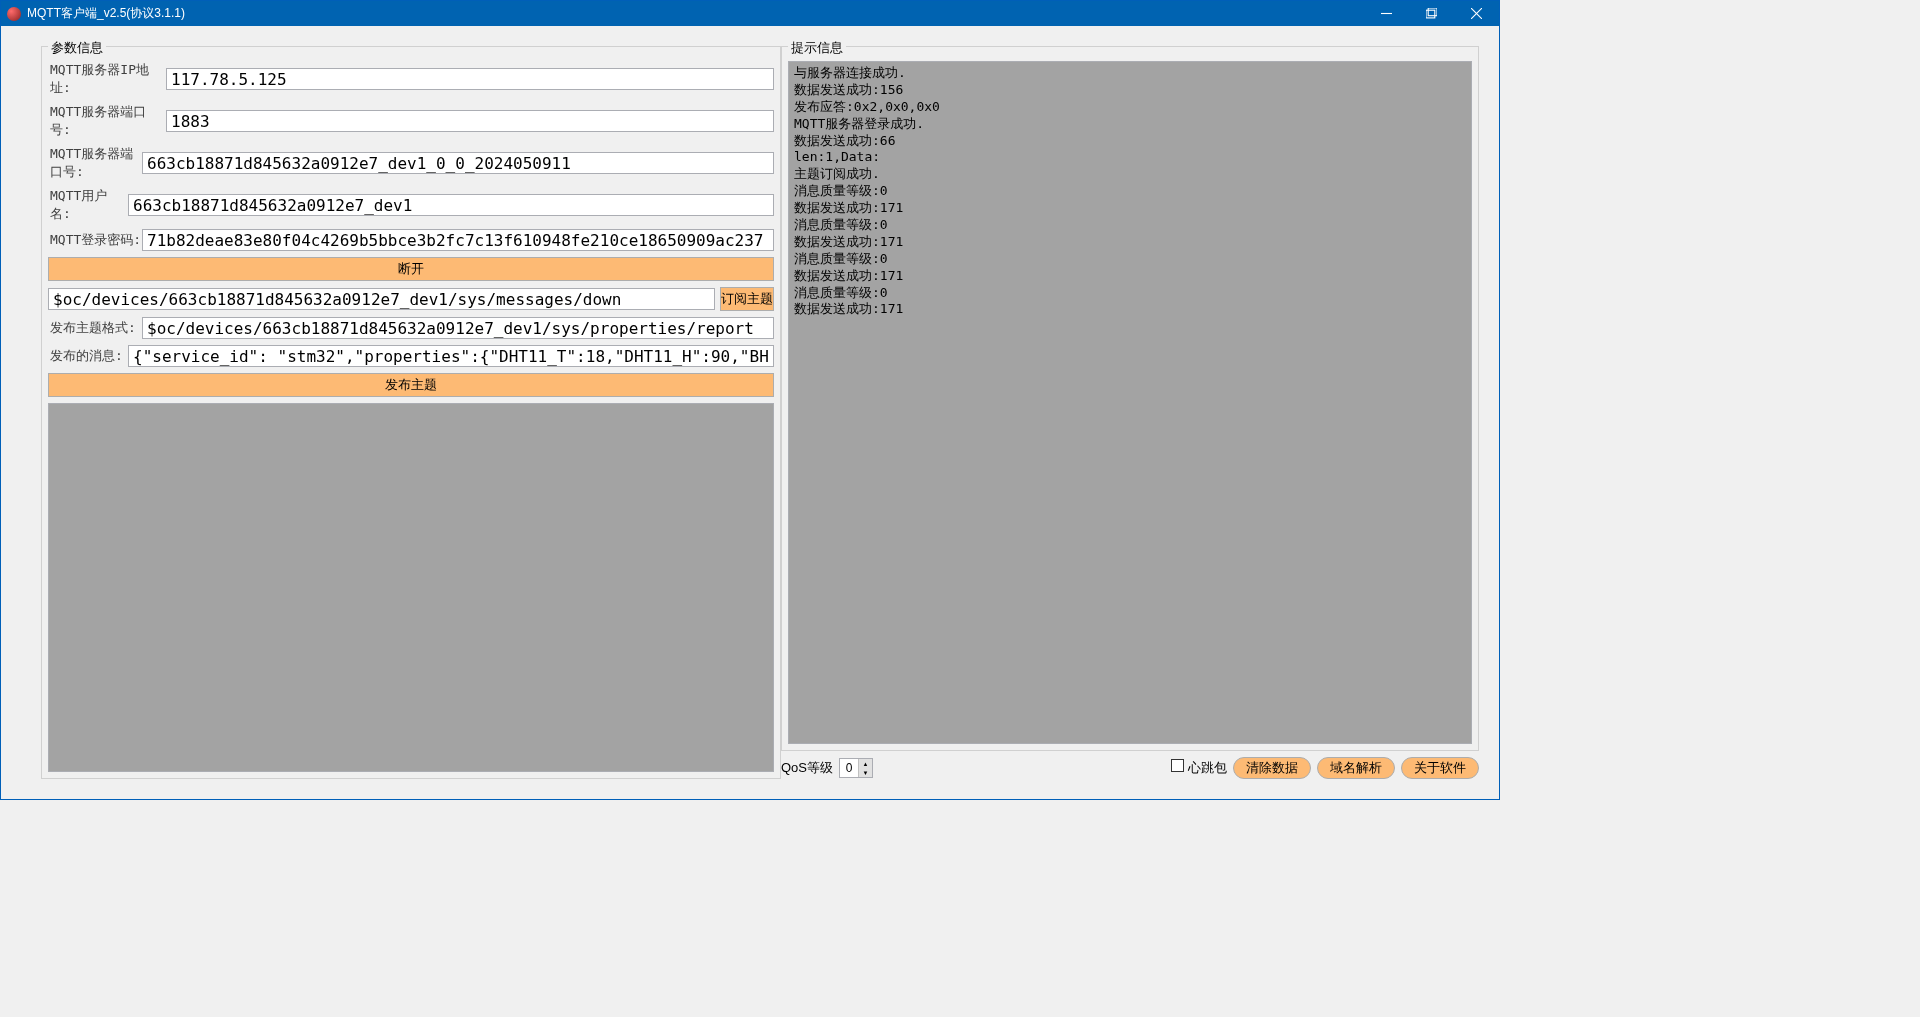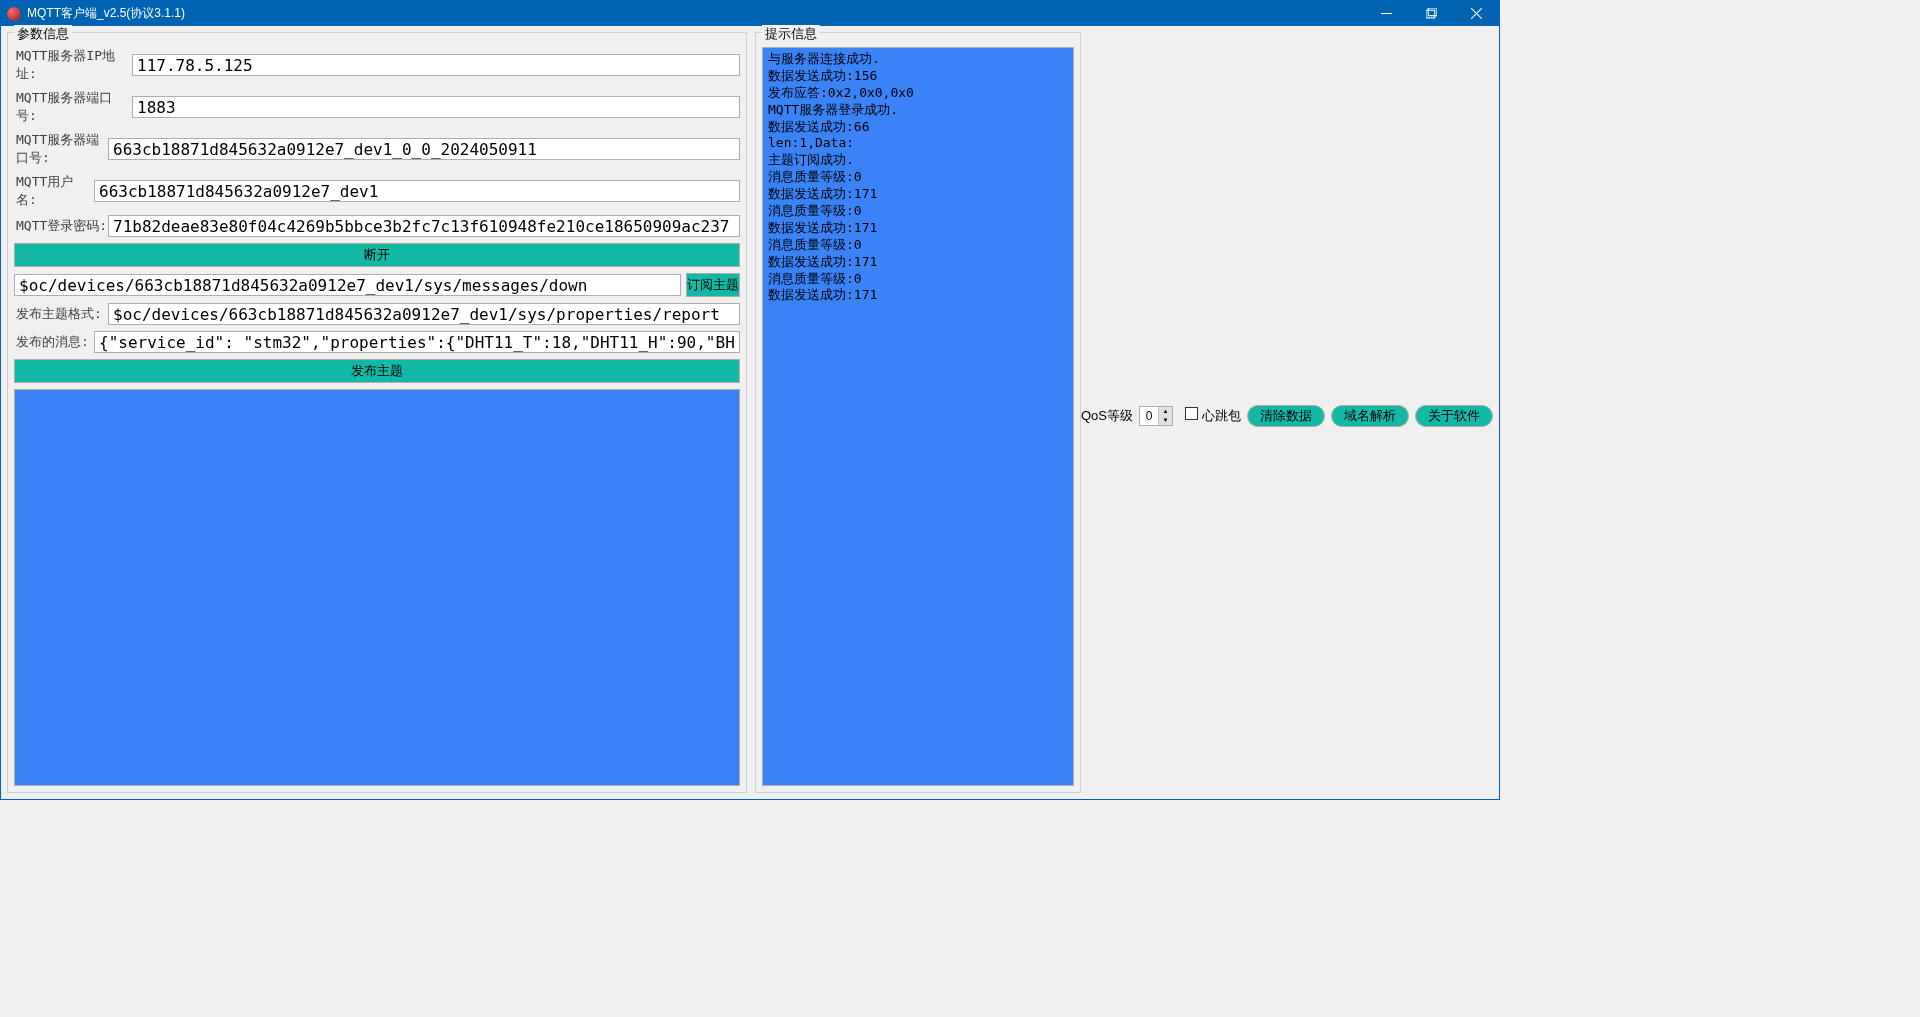--- a/index.html
+++ b/index.html
@@ -36,22 +36,22 @@
   .winbtns { display: flex; height: 100%; }
   .winbtn {
     width: 45px;
     display: flex; align-items: center; justify-content: center;
     color: #fff;
   }
   .winbtn svg { width: 11px; height: 11px; }
   .client {
     flex: 1;
     display: flex;
-    padding: 6px;
-    gap: 8px;
+    padding: 20px;
+    margin-left: 20px;
   }
   .groupbox {
     border: 1px solid #d0d0d0;
     position: relative;
     padding: 14px 6px 6px 6px;
     background: #f0f0f0;
   }
   .groupbox > .legend {
     position: absolute;
     top: -8px; left: 6px;
@@ -61,20 +61,21 @@
     color: #000;
   }
   .left-panel {
     width: 740px;
     display: flex;
     flex-direction: column;
   }
   .right-panel {
     flex: 1;
     display: flex;
+    flex-direction: column;
   }
   .form-row {
     display: flex;
     align-items: center;
     margin-bottom: 6px;
   }
   .form-label {
     width: 118px;
     text-align: left;
     font-size: 13px;
@@ -89,40 +90,40 @@
     border: 1px solid #abadb3;
     background: #fff;
     padding: 0 4px;
     font-family: "SimSun", monospace;
     font-size: 16px;
     color: #000;
   }
   .btn {
     height: 24px;
     border: 1px solid #adadad;
-    background: #14b8a6;
+    background: #fdba74;
     font-size: 13px;
     font-family: "SimSun", inherit;
     display: flex;
     align-items: center;
     justify-content: center;
     color: #000;
   }
   .btn-wide {
     width: 100%;
     margin-bottom: 6px;
   }
   .btn-sm {
     width: 54px;
     margin-left: 5px;
   }
   .log-area {
     flex: 1;
     border: 1px solid #abadb3;
-    background: #3b82f6;
+    background: #a3a3a3;
     padding: 3px 5px;
     font-family: "SimSun", monospace;
     font-size: 13px;
     line-height: 1.3;
     white-space: pre-line;
     overflow: auto;
   }
   .bottom-bar {
     display: flex;
     align-items: center;

